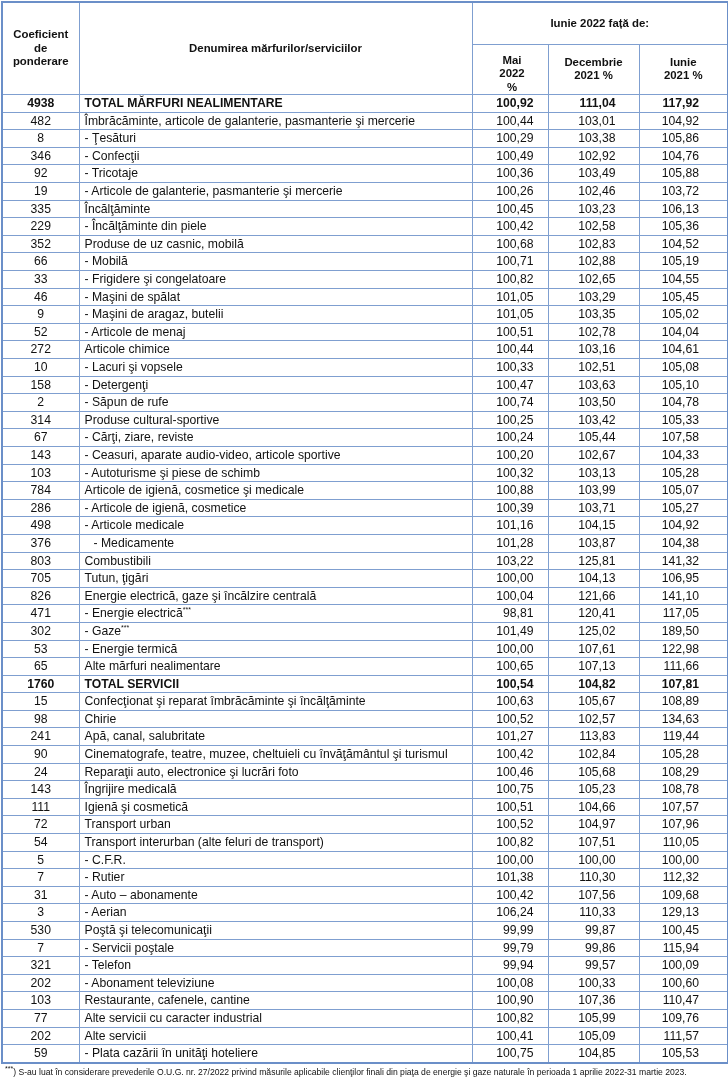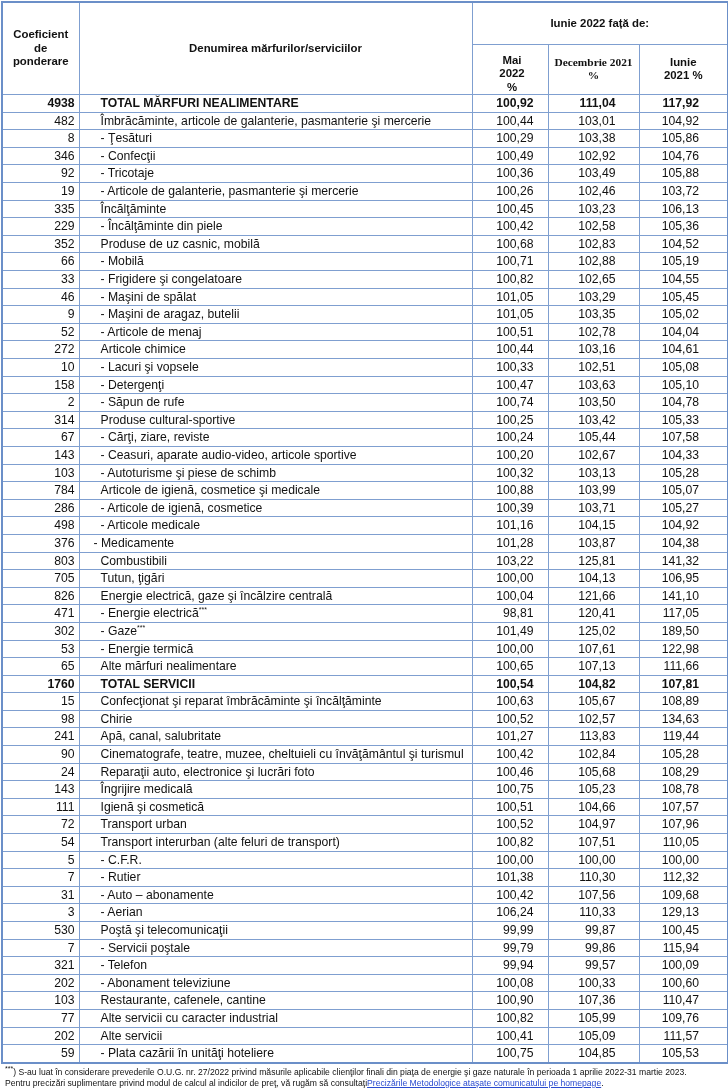--- a/index.html
+++ b/index.html
@@ -7,22 +7,22 @@
   .wrap { position: absolute; left: 1px; top: 1px; width: 726px; }
   table { border-collapse: collapse; width: 726px; table-layout: fixed; }
   td, th { border: 1px solid #7f9fd0; padding: 0 4px; font-size: 12.2px; line-height: 16.6px; height: 16.6px; white-space: nowrap; overflow: hidden; }
   th { font-weight: bold; font-size: 11.4px; line-height: 13.5px; text-align: center; vertical-align: middle; }
   table { border: 2px solid #6b8fc8; }
   col.c-coef { width: 77px; }
   col.c-name { width: 393px; }
   col.c-mai { width: 76px; }
   col.c-dec { width: 91px; }
   col.c-iun { width: 89px; }
-  td.coef { text-align: right; }
-  td.name { text-align: left; padding-left: 21px; }
+  td.coef { text-align: center; }
+  td.name { text-align: left; padding-left: 5px; }
   td.num { text-align: right; }
   td.num.mai { padding-right: 14px; }
   td.num.dec { padding-right: 23px; }
   td.num.iun { padding-right: 28px; }
   tr.bold td { font-weight: bold; }
   .hdr-group { height: 30px; margin-top: 32px; }
   .hdr-sub { height: 44px; }
   .footnote { font-size: 8.6px; line-height: 11px; padding-left: 4px; margin-top: 3px; color: #111; white-space: nowrap; }
   .footnote a { color: #2a4bd0; text-decoration: underline; }
   sup { font-size: 7px; vertical-align: super; line-height: 0; }
@@ -40,21 +40,21 @@
         <col class="c-iun">
     </colgroup>
     <thead>
       <tr class="hdr-group">
         <th rowspan="2" style="white-space:normal;">Coeficient de ponderare</th>
         <th rowspan="2">Denumirea mărfurilor/serviciilor</th>
         <th colspan="3" style="white-space:normal; padding:12px 40px;">Iunie 2022 față de:</th>
       </tr>
       <tr class="hdr-sub">
         <th style="white-space:normal; padding:9px 18px 0 22px;">Mai 2022 %</th>
-        <th style="white-space:normal;font-family:Liberation Serif, serif;">Decembrie 2021 %</th>
+        <th style="white-space:normal;">Decembrie 2021 %</th>
         <th style="white-space:normal; padding:9px 24px;">Iunie 2021 %</th>
       </tr>
     </thead>
     <tbody id="tbody">
         <tr class="bold">
           <td class="coef">4938</td>
           <td class="name">TOTAL MĂRFURI NEALIMENTARE</td>
           <td class="num mai">100,92</td>
           <td class="num dec">111,04</td>
           <td class="num iun">117,92</td>
@@ -435,15 +435,14 @@
           <td class="name">- Plata cazării în unităţi hoteliere</td>
           <td class="num mai">100,75</td>
           <td class="num dec">104,85</td>
           <td class="num iun">105,53</td>
         </tr>
       </tbody>
   </table>
 
   <div class="footnote">
     <div><sup>***</sup><span>) S-au luat în considerare prevederile O.U.G. nr. 27/2022 privind măsurile aplicabile clienţilor finali din piaţa de energie şi gaze naturale în perioada 1 aprilie 2022-31 martie 2023.</span></div>
-    <div><span>Pentru precizări suplimentare privind modul de calcul al indicilor de preţ, vă rugăm să consultaţi</span><a href="#">Precizările Metodologice ataşate comunicatului pe homepage</a><span>.</span></div>
   </div>
 </div>
 
 </body></html>

